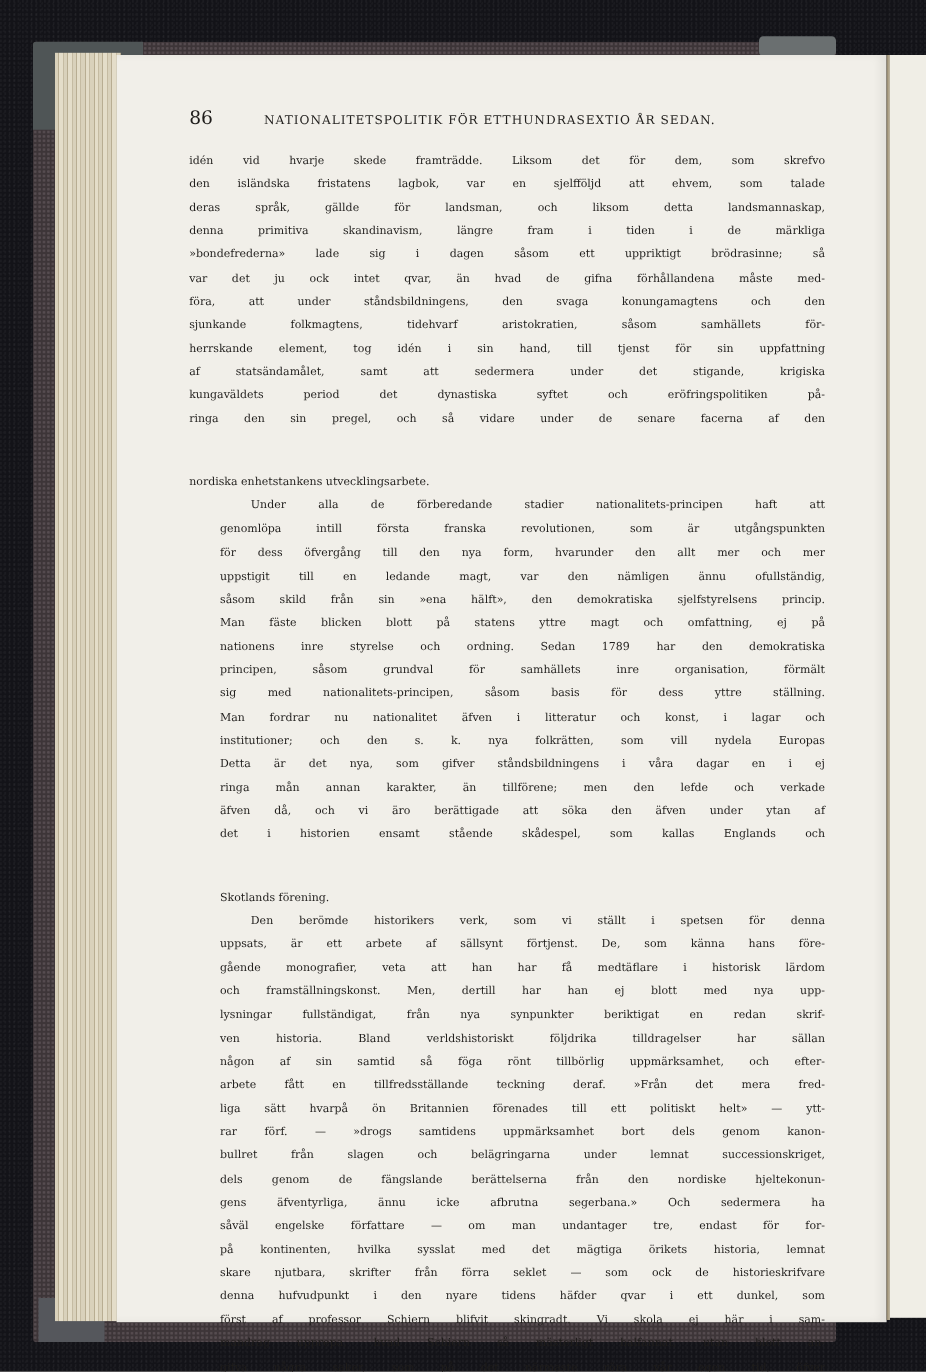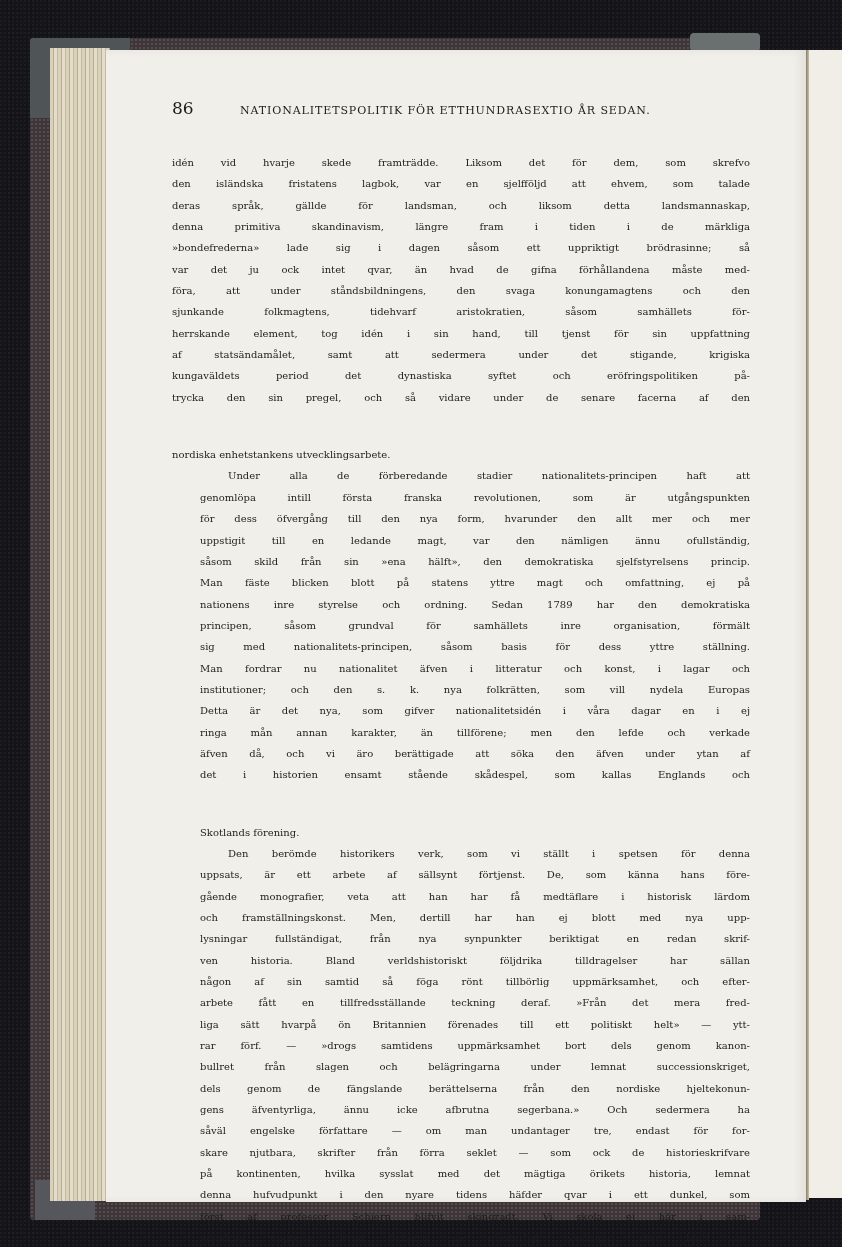--- a/index.html
+++ b/index.html
@@ -48,21 +48,21 @@
   }
   .facing-page {
     position: absolute; left: 809px; top: 50px; width: 33px; height: 1148px;
     background: #f0eee6;
   }
   .text-block {
     position: absolute; left: 172px; top: 98px; width: 578px;
     color: #1f1d1b;
   }
   .running-head {
-    display: flex; align-items: baseline; height: 26px; margin-bottom: 28px;
+    display: flex; align-items: baseline; height: 26px; margin-bottom: 12px;
   }
   .page-number { font-size: 17px; width: 68px; }
   .head-title {
     font-size: 11px; letter-spacing: 0.9px; font-variant: small-caps;
   }
   .body-text {
     font-size: 10px; line-height: 21.35px; text-align: justify;
   }
   .para { margin: 0; }
   .para.indent { text-indent: 28px; }
@@ -93,58 +93,58 @@
         <span class="line">den isländska fristatens lagbok, var en sjelfföljd att ehvem, som talade</span>
         <span class="line">deras språk, gällde för landsman, och liksom detta landsmannaskap,</span>
         <span class="line">denna primitiva skandinavism, längre fram i tiden i de märkliga</span>
         <span class="line">»bondefrederna» lade sig i dagen såsom ett uppriktigt brödrasinne; så</span>
         <span class="line">var det ju ock intet qvar, än hvad de gifna förhållandena måste med-</span>
         <span class="line">föra, att under ståndsbildningens, den svaga konungamagtens och den</span>
         <span class="line">sjunkande folkmagtens, tidehvarf aristokratien, såsom samhällets för-</span>
         <span class="line">herrskande element, tog idén i sin hand, till tjenst för sin uppfattning</span>
         <span class="line">af statsändamålet, samt att sedermera under det stigande, krigiska</span>
         <span class="line">kungaväldets period det dynastiska syftet och eröfringspolitiken på-</span>
-        <span class="line">trycka den sin pregel, och så vidare under de senare facerna af den</span>
+        <span class="line">ringa den sin pregel, och så vidare under de senare facerna af den</span>
         <span class="line last">nordiska enhetstankens utvecklingsarbete.</span>
       </div>
       <div class="para indent">
         <span class="line" style="padding-left: 28px;">Under alla de förberedande stadier nationalitets-principen haft att</span>
         <span class="line">genomlöpa intill första franska revolutionen, som är utgångspunkten</span>
         <span class="line">för dess öfvergång till den nya form, hvarunder den allt mer och mer</span>
         <span class="line">uppstigit till en ledande magt, var den nämligen ännu ofullständig,</span>
         <span class="line">såsom skild från sin »ena hälft», den demokratiska sjelfstyrelsens princip.</span>
         <span class="line">Man fäste blicken blott på statens yttre magt och omfattning, ej på</span>
         <span class="line">nationens inre styrelse och ordning. Sedan 1789 har den demokratiska</span>
         <span class="line">principen, såsom grundval för samhällets inre organisation, förmält</span>
         <span class="line">sig med nationalitets-principen, såsom basis för dess yttre ställning.</span>
         <span class="line">Man fordrar nu nationalitet äfven i litteratur och konst, i lagar och</span>
         <span class="line">institutioner; och den s. k. nya folkrätten, som vill nydela Europas</span>
-        <span class="line">Detta är det nya, som gifver nationalitetsidén i våra dagar en i ej</span>
+        <span class="line">Detta är det nya, som gifver ståndsbildningens i våra dagar en i ej</span>
         <span class="line">ringa mån annan karakter, än tillförene; men den lefde och verkade</span>
         <span class="line">äfven då, och vi äro berättigade att söka den äfven under ytan af</span>
         <span class="line">det i historien ensamt stående skådespel, som kallas <span class="italic">Englands och</span></span>
         <span class="line last"><span class="italic">Skotlands förening</span>.</span>
       </div>
       <div class="para indent">
         <span class="line" style="padding-left: 28px;">Den berömde historikers verk, som vi ställt i spetsen för denna</span>
         <span class="line">uppsats, är ett arbete af sällsynt förtjenst. De, som känna hans före-</span>
         <span class="line">gående monografier, veta att han har få medtäflare i historisk lärdom</span>
         <span class="line">och framställningskonst. Men, dertill har han ej blott med nya upp-</span>
         <span class="line">lysningar fullständigat, från nya synpunkter beriktigat en redan skrif-</span>
         <span class="line">ven historia. Bland verldshistoriskt följdrika tilldragelser har sällan</span>
         <span class="line">någon af sin samtid så föga rönt tillbörlig uppmärksamhet, och efter-</span>
         <span class="line">arbete fått en tillfredsställande teckning deraf. »Från det mera fred-</span>
         <span class="line">liga sätt hvarpå ön Britannien förenades till ett politiskt helt» — ytt-</span>
         <span class="line">rar förf. — »drogs samtidens uppmärksamhet bort dels genom kanon-</span>
         <span class="line">bullret från slagen och belägringarna under lemnat successionskriget,</span>
         <span class="line">dels genom de fängslande berättelserna från den nordiske hjeltekonun-</span>
         <span class="line">gens äfventyrliga, ännu icke afbrutna segerbana.» Och sedermera ha</span>
         <span class="line">såväl engelske författare — om man undantager tre, endast för for-</span>
+        <span class="line">på kontinenten, hvilka sysslat med det mägtiga örikets historia, lemnat</span>
         <span class="line">skare njutbara, skrifter från förra seklet — som ock de historieskrifvare</span>
-        <span class="line">på kontinenten, hvilka sysslat med det mägtiga örikets historia, lemnat</span>
         <span class="line">denna hufvudpunkt i den nyare tidens häfder qvar i ett dunkel, som</span>
         <span class="line">först af professor Schiern blifvit skingradt. Vi skola ej här i sam-</span>
-        <span class="line">mandrag upprepa, hvad Schiern så mästerligt lysningar, utan blott an-</span>
+        <span class="line">mandrag upprepa, hvad Schiern så mästerligt halfannat, utan blott an-</span>
         <span class="line">gifva några saker, som på det närmaste röra vår egen tid, öfver</span>
         <span class="line last">hvilka historien om Englands och Skotlands union sprider ljus. Denna</span>
       </div>
     </div>
 </div>
 
 </body></html>

